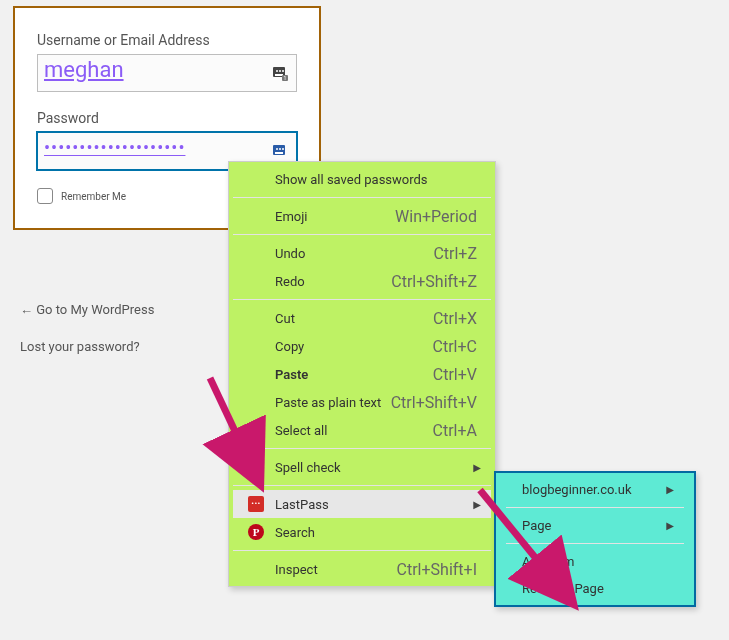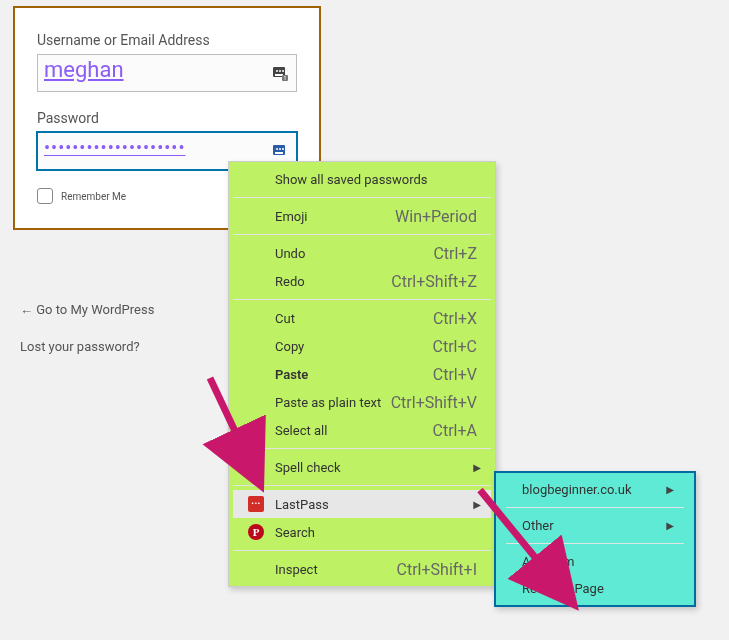--- a/index.html
+++ b/index.html
@@ -280,21 +280,21 @@
   </div>
 </div>
 
 <div class="submenu">
   <div class="menu-item">
     <span class="mi-label">blogbeginner.co.uk</span>
     <span class="mi-arrow">▶</span>
   </div>
   <div class="menu-sep"></div>
   <div class="menu-item">
-    <span class="mi-label">Other</span>
+    <span class="mi-label">Page</span>
     <span class="mi-arrow">▶</span>
   </div>
   <div class="menu-sep"></div>
   <div class="menu-item">
     <span class="mi-label">Add Item</span>
   </div>
   <div class="menu-item">
     <span class="mi-label">Recheck Page</span>
   </div>
 </div>

